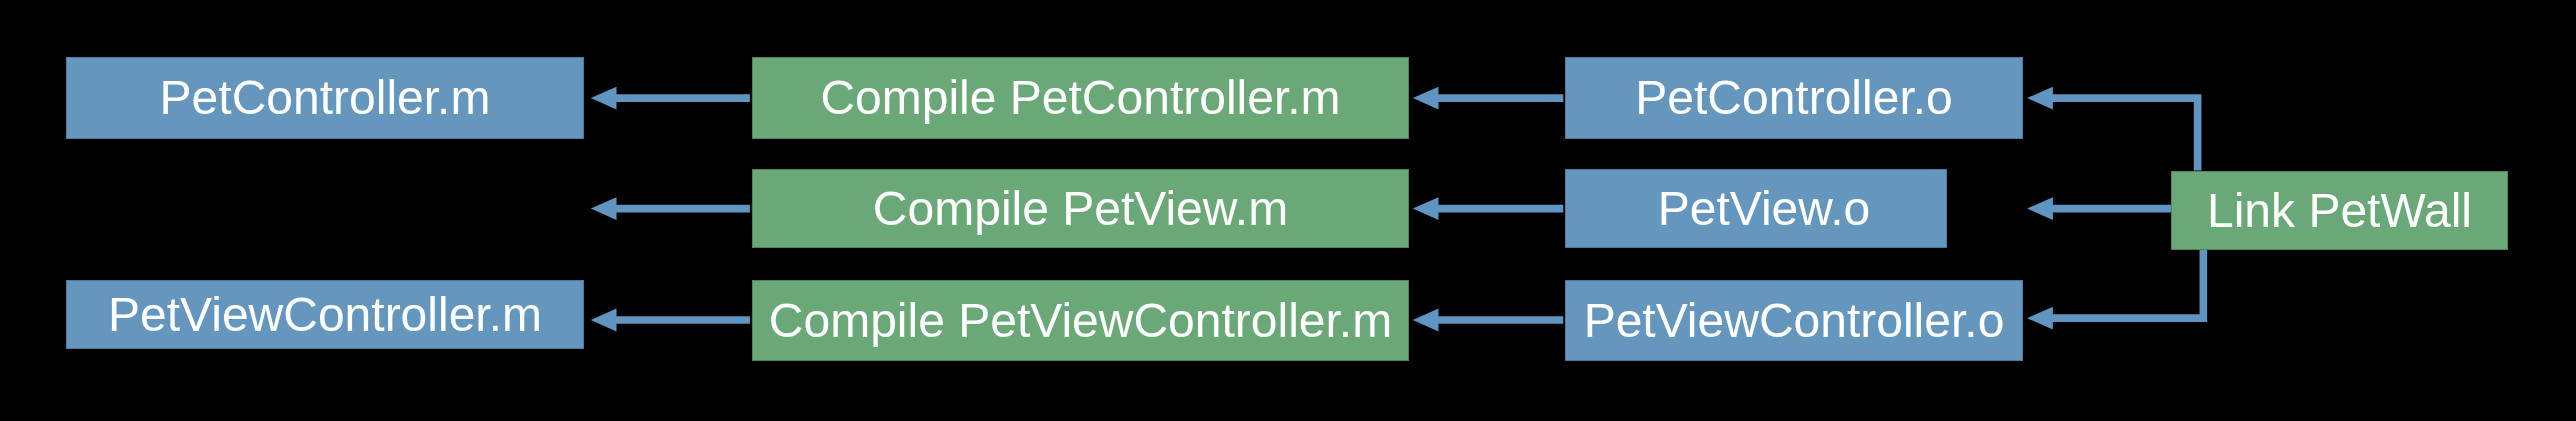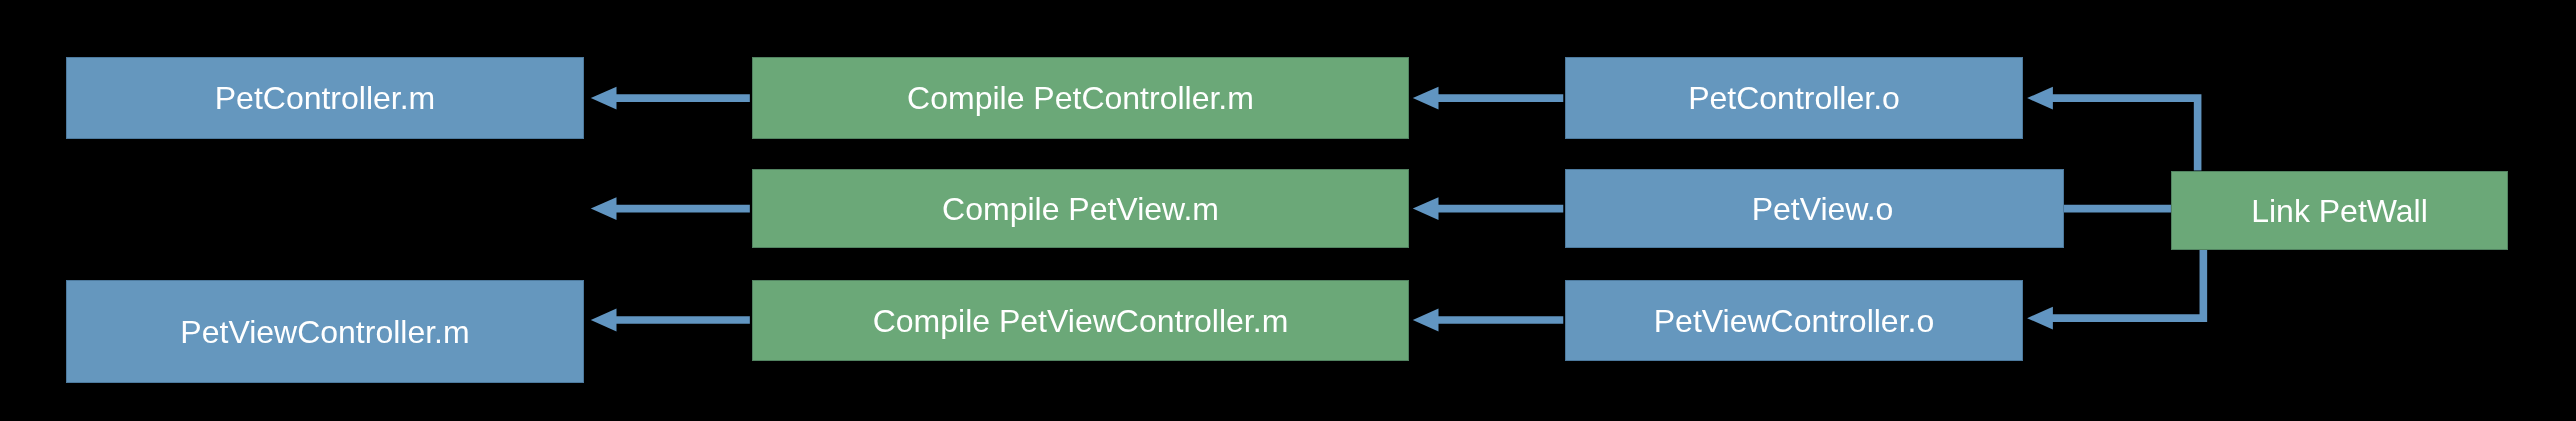--- a/index.html
+++ b/index.html
@@ -22,21 +22,21 @@
     width: 2576px;
     height: 421px;
   }
   .node {
     position: absolute;
     display: flex;
     align-items: center;
     justify-content: center;
     box-sizing: border-box;
     color: #ffffff;
-    font-size: 32px;
+    font-size: 48px;
     line-height: 1;
     white-space: nowrap;
     text-align: center;
   }
   .file-box {
     background: #6597be;
     border: 1.9px solid #4d7a9e;
   }
   .task-box {
     background: #6ba878;
@@ -95,38 +95,38 @@
     </g>
     <g>
       <path class="shaft" d="M2313 262 V334 H2152"></path>
       <polygon class="head" points="2128,334 2155,322 2155,346"></polygon>
     </g>
   </svg>
 
   <div class="node file-box" style="left:66px; top:57px; width:518px; height:82px;">
     <span>PetController.m</span>
   </div>
-  <div class="node file-box" style="left:66px; top:280px; width:518px; height:103px;">
+  <div class="node file-box" style="left:66px; top:280px; width:518px; height:69px;">
     <span>PetViewController.m</span>
   </div>
 
   <div class="node task-box" style="left:752px; top:57px; width:657px; height:82px;align-items:center;">
     <span>Compile PetController.m</span>
   </div>
   <div class="node task-box" style="left:752px; top:169px; width:657px; height:79px;">
     <span>Compile PetView.m</span>
   </div>
   <div class="node task-box" style="left:752px; top:280px; width:657px; height:81px;">
     <span>Compile PetViewController.m</span>
   </div>
 
   <div class="node file-box" style="left:1565px; top:57px; width:458px; height:82px;">
     <span>PetController.o</span>
   </div>
-  <div class="node file-box" style="left:1565px; top:169px; width:499px; height:79px;padding-left:16px;">
+  <div class="node file-box" style="left:1565px; top:169px; width:382px; height:79px;padding-left:16px;">
     <span>PetView.o</span>
   </div>
   <div class="node file-box" style="left:1565px; top:280px; width:458px; height:81px;">
     <span>PetViewController.o</span>
   </div>
 
   <div class="node task-box" style="left:2171px; top:171px; width:337px; height:79px;">
     <span>Link PetWall</span>
   </div>
 

